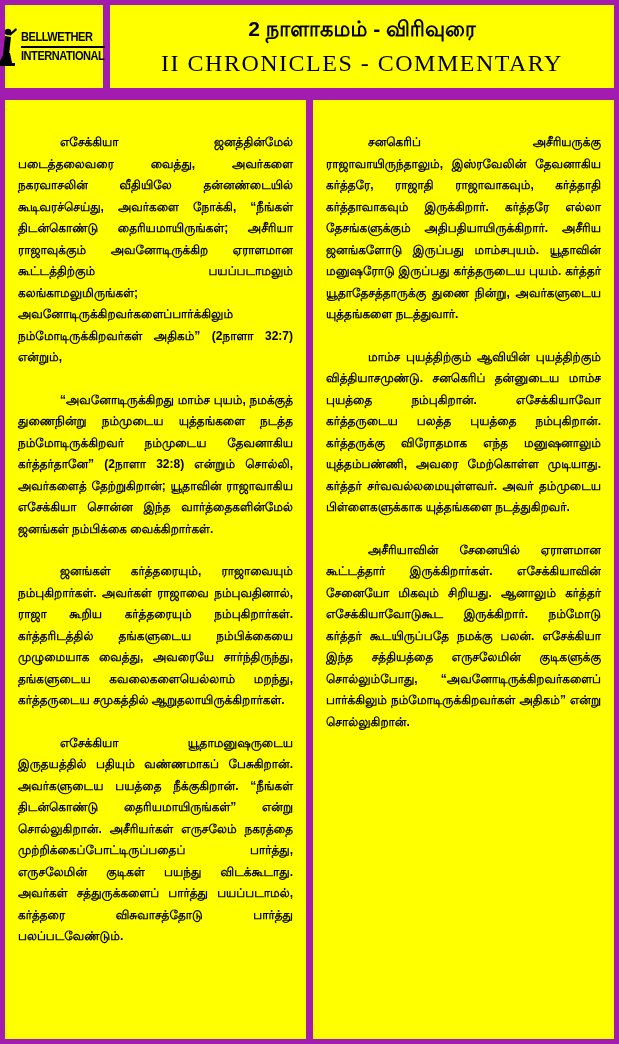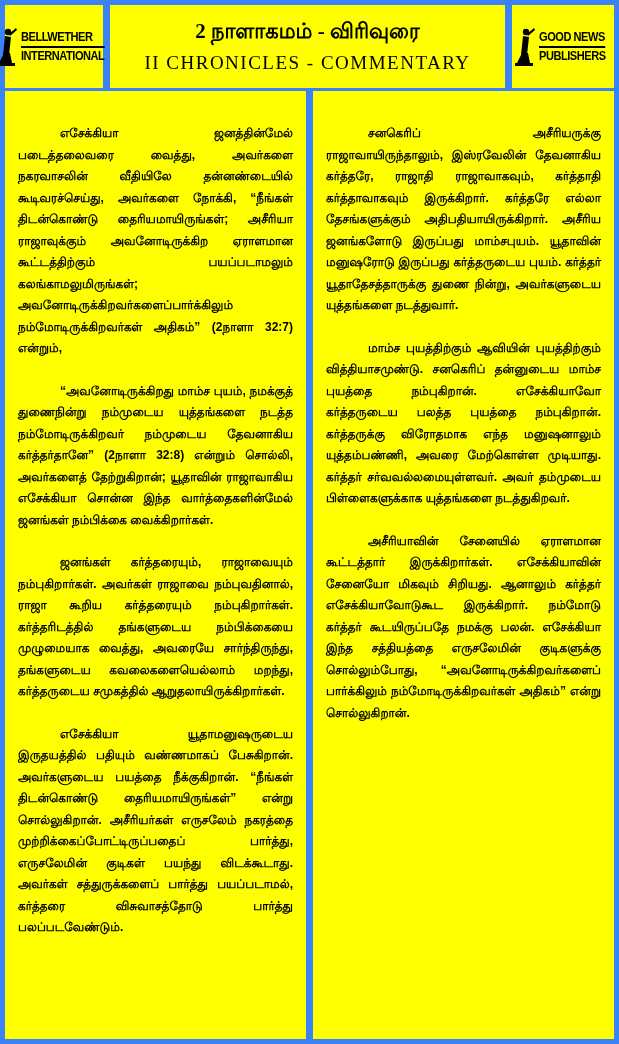--- a/index.html
+++ b/index.html
@@ -3,26 +3,26 @@
 <meta charset="utf-8">
 <style>
   html, body {
     margin: 0;
     padding: 0;
     background: #0000CC;
   }
   .page {
     width: 619px;
     height: 1044px;
-    background: #3b82f6;
+    background: #a21caf;
     box-sizing: border-box;
     padding: 5px;
     display: flex;
     flex-direction: column;
-    gap: 3px;
+    gap: 12px;
     font-family: "Liberation Sans", sans-serif;
   }
   .header-row {
     display: flex;
     gap: 7px;
     height: 83px;
     flex: 0 0 auto;
   }
   .panel {
     background: #FFFF00;
@@ -59,25 +59,24 @@
     display: flex;
     flex-direction: column;
     align-items: center;
     justify-content: center;
     color: #000;
   }
   .title-tamil {
     font-size: 21px;
     font-weight: bold;
     margin-bottom: 6px;
-    font-family: Liberation Serif, serif;
   }
   .title-english {
     font-family: "Liberation Serif", serif;
-    font-size: 19px;
+    font-size: 24px;
     letter-spacing: 1.5px;
   }
   .body-row {
     flex: 1 1 auto;
     display: flex;
     gap: 7px;
   }
   .column {
     flex: 1 1 0;
     box-sizing: border-box;
@@ -116,33 +115,20 @@
         <span class="l1">BELLWETHER</span>
         <span class="l2">INTERNATIONAL</span>
       </div>
     </div>
 
     <div class="panel title-box">
       <div class="title-tamil">2 நாளாகமம் - விரிவுரை</div>
       <div class="title-english">II CHRONICLES - COMMENTARY</div>
     </div>
 
-    <div class="panel logo-box right">
-      <svg class="herald-icon" width="22" height="44" viewBox="0 0 22 44" xmlns="http://www.w3.org/2000/svg">
-        <circle cx="12" cy="7" r="3.2" fill="#000"></circle>
-        <path d="M13 9 L20 3 L21 5 L14 11 Z" fill="#000"></path>
-        <path d="M9 11 L15 12 L13 30 L7 30 Z" fill="#000"></path>
-        <path d="M8 28 L14 28 L16 38 L3 38 Z" fill="#000"></path>
-        <rect x="1" y="38" width="18" height="3" fill="#000"></rect>
-      </svg>
-      <div class="logo-text">
-        <span class="l1">GOOD NEWS</span>
-        <span class="l2">PUBLISHERS</span>
-      </div>
-    </div>
 
   </div>
 
   <div class="body-row">
 
     <div class="panel column">
       <p class="para">எசேக்கியா ஜனத்தின்மேல் படைத்தலைவரை வைத்து, அவர்களை நகரவாசலின் வீதியிலே தன்னண்டையில் கூடிவரச்செய்து, அவர்களை நோக்கி, “நீங்கள் திடன்கொண்டு தைரியமாயிருங்கள்; அசீரியா ராஜாவுக்கும் அவனோடிருக்கிற ஏராளமான கூட்டத்திற்கும் பயப்படாமலும் கலங்காமலுமிருங்கள்; அவனோடிருக்கிறவர்களைப்பார்க்கிலும் நம்மோடிருக்கிறவர்கள் அதிகம்” (2நாளா 32:7) என்றும்,</p>
       <p class="para">“அவனோடிருக்கிறது மாம்ச புயம், நமக்குத் துணைநின்று நம்முடைய யுத்தங்களை நடத்த நம்மோடிருக்கிறவர் நம்முடைய தேவனாகிய கர்த்தர்தானே” (2நாளா 32:8) என்றும் சொல்லி, அவர்களைத் தேற்றுகிறான்; யூதாவின் ராஜாவாகிய எசேக்கியா சொன்ன இந்த வார்த்தைகளின்மேல் ஜனங்கள் நம்பிக்கை வைக்கிறார்கள்.</p>
       <p class="para">ஜனங்கள் கர்த்தரையும், ராஜாவையும் நம்புகிறார்கள். அவர்கள் ராஜாவை நம்புவதினால், ராஜா கூறிய கர்த்தரையும் நம்புகிறார்கள். கர்த்தரிடத்தில் தங்களுடைய நம்பிக்கையை முழுமையாக வைத்து, அவரையே சார்ந்திருந்து, தங்களுடைய கவலைகளையெல்லாம் மறந்து, கர்த்தருடைய சமுகத்தில் ஆறுதலாயிருக்கிறார்கள்.</p>
       <p class="para">எசேக்கியா யூதாமனுஷருடைய இருதயத்தில் பதியும் வண்ணமாகப் பேசுகிறான். அவர்களுடைய பயத்தை நீக்குகிறான். “நீங்கள் திடன்கொண்டு தைரியமாயிருங்கள்” என்று சொல்லுகிறான். அசீரியர்கள் எருசலேம் நகரத்தை முற்றிக்கைப்போட்டிருப்பதைப் பார்த்து, எருசலேமின் குடிகள் பயந்து விடக்கூடாது. அவர்கள் சத்துருக்களைப் பார்த்து பயப்படாமல், கர்த்தரை விசுவாசத்தோடு பார்த்து பலப்படவேண்டும்.</p>

